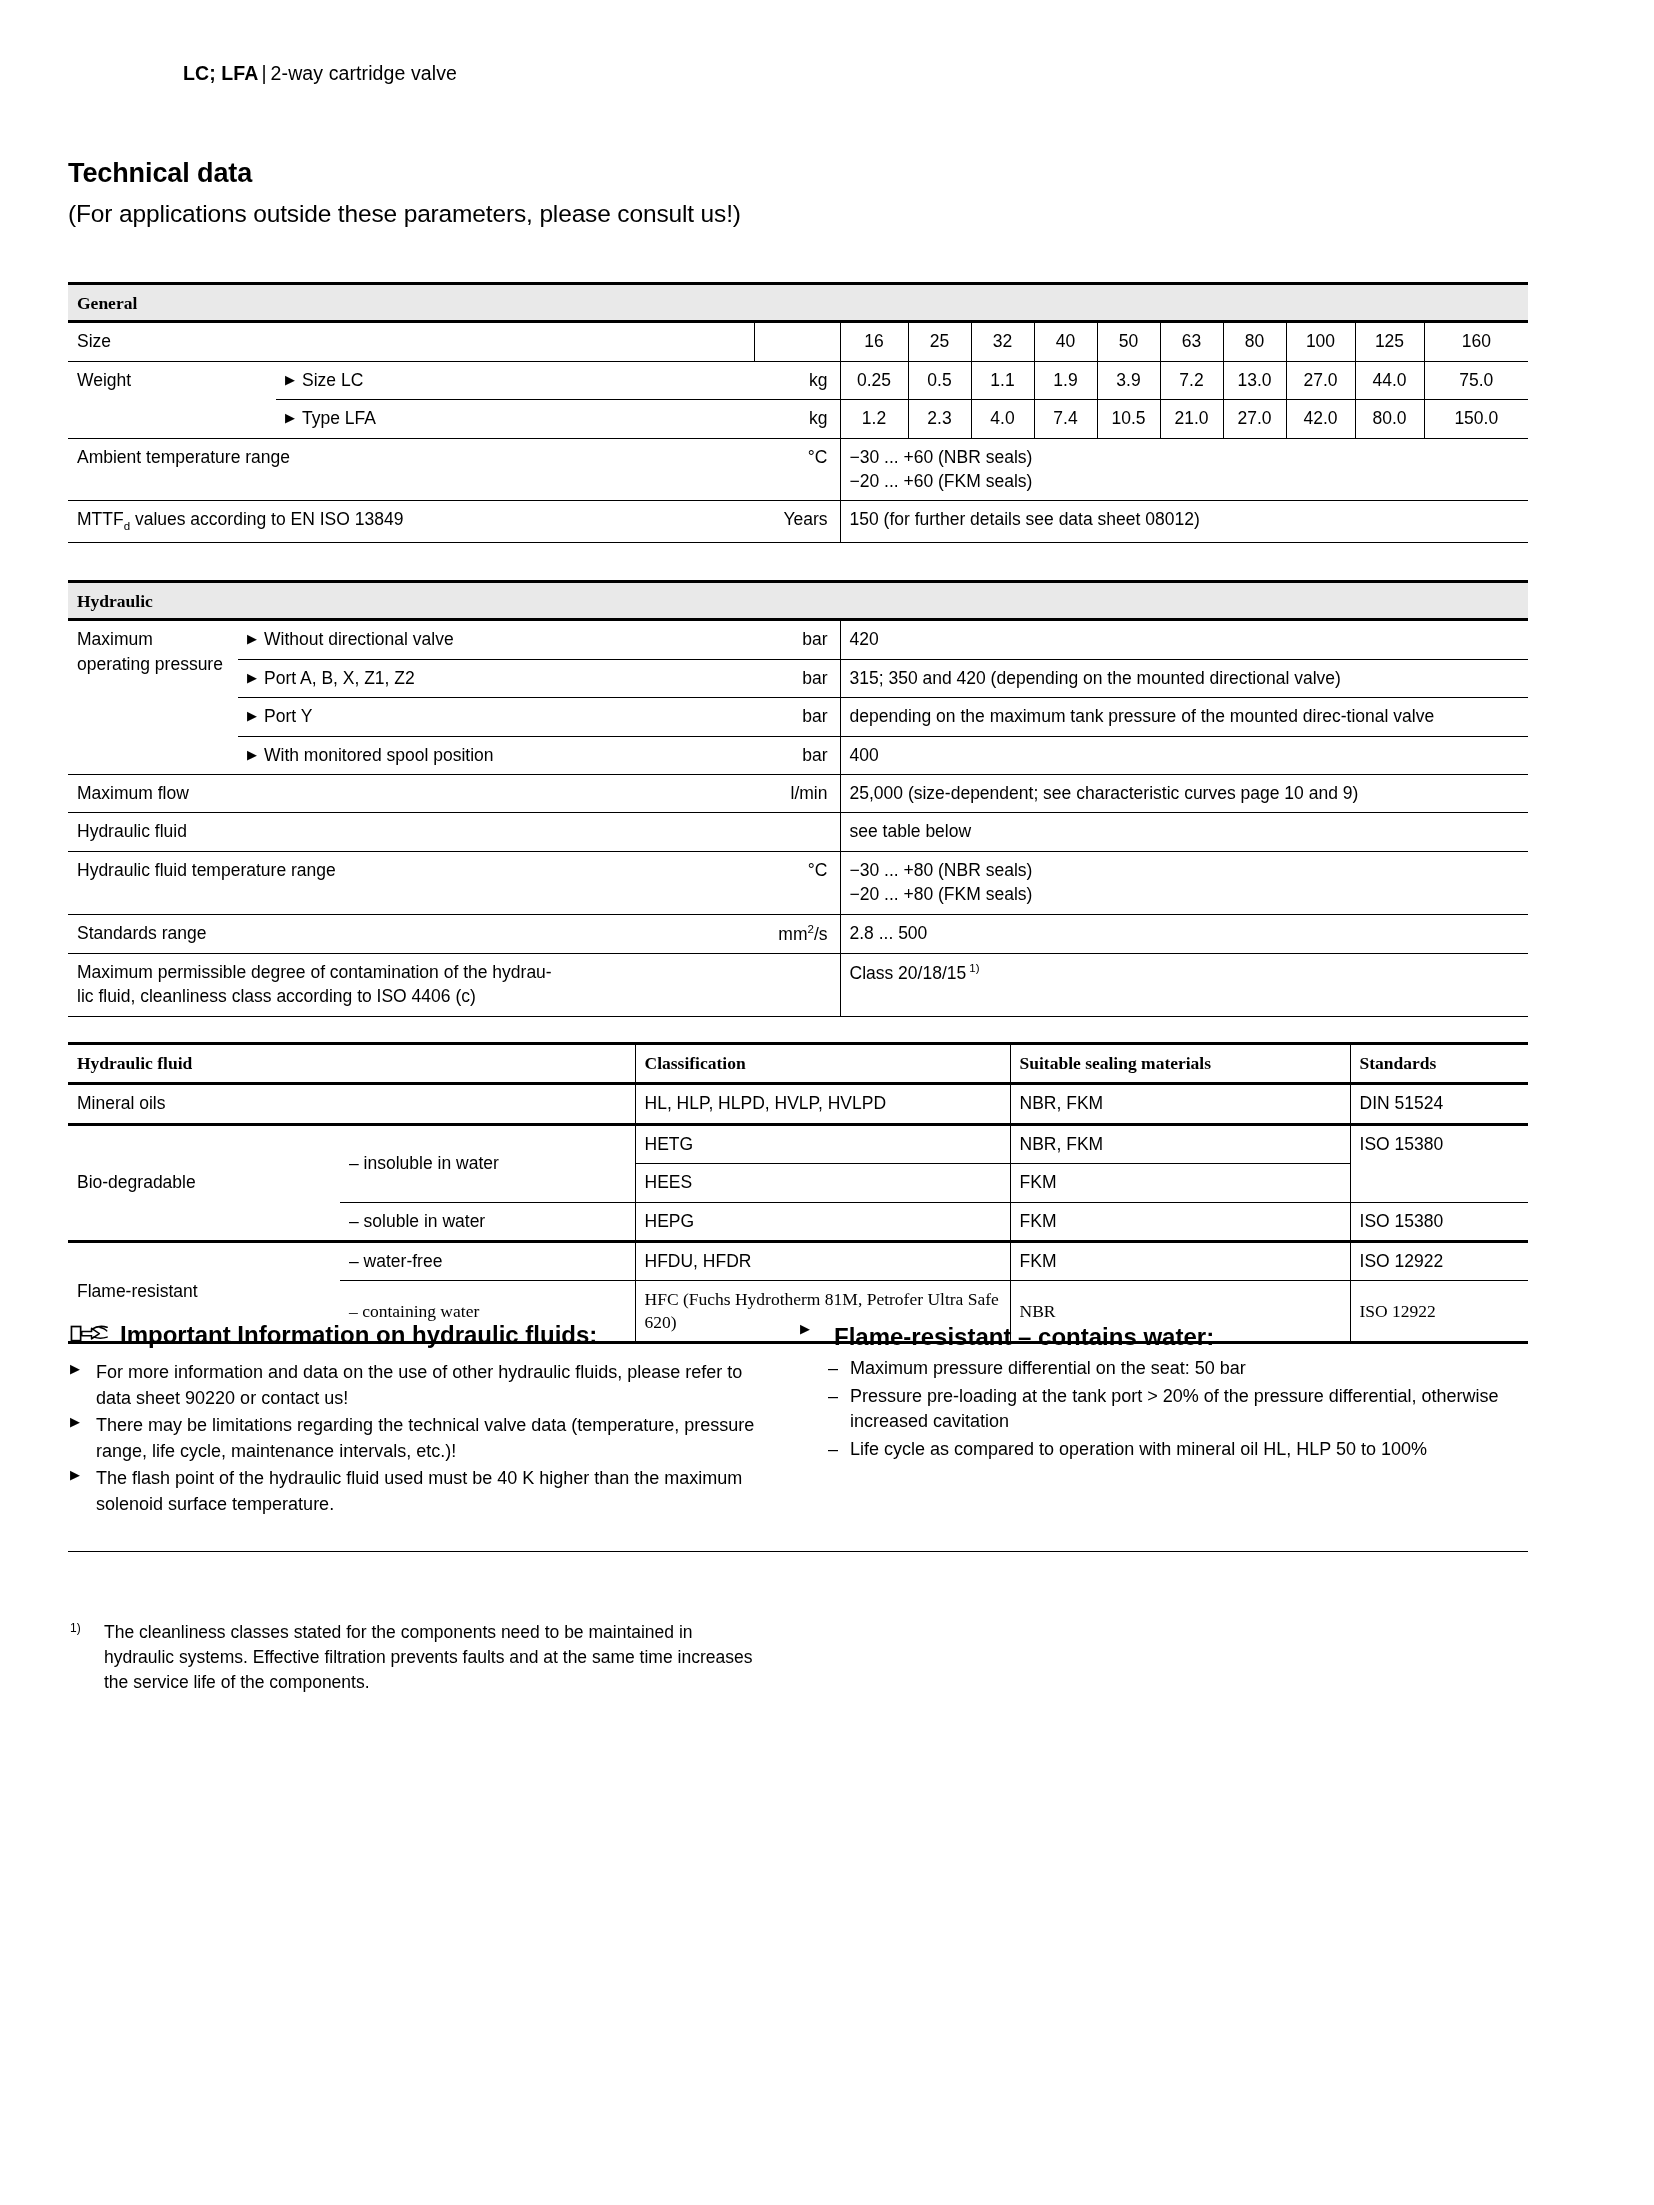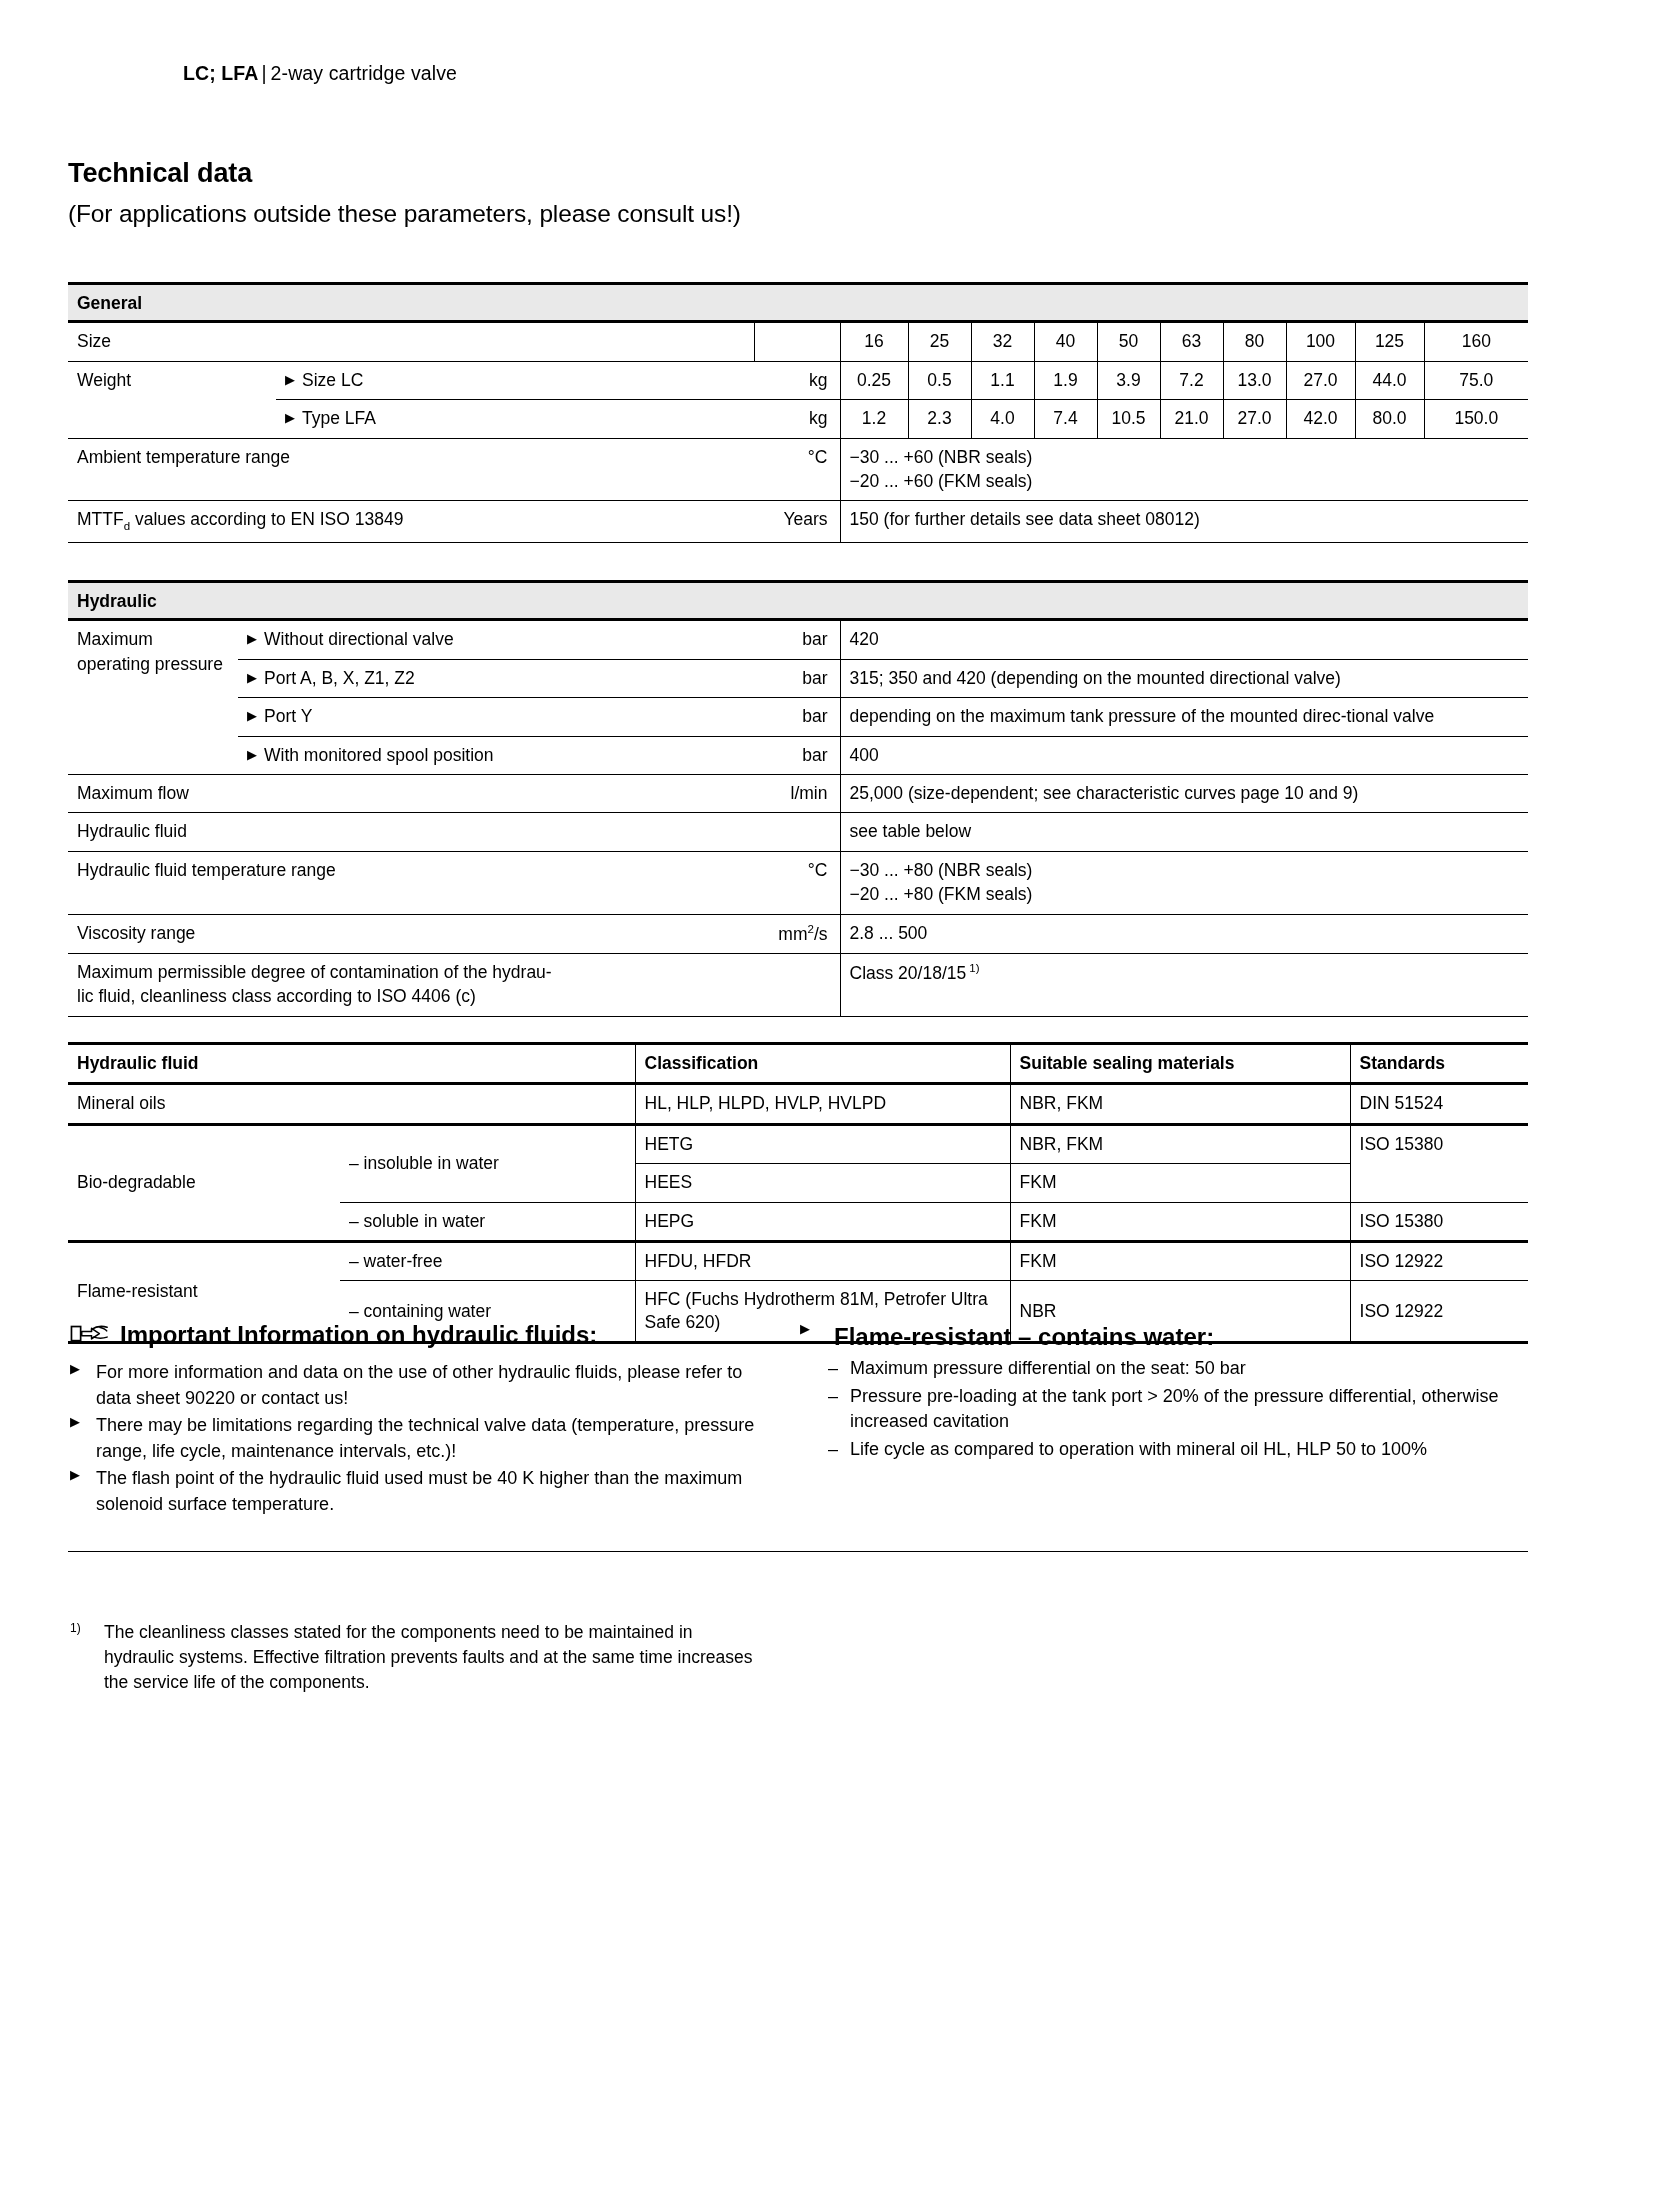--- a/index.html
+++ b/index.html
@@ -63,21 +63,21 @@
   .tbl td, .tbl th {
     padding: 0;
     vertical-align: top;
     font-weight: normal;
     text-align: left;
   }
   .cellpad   { padding: 7px 9px 8px 9px; display: block; }
   .cellpad-r { padding: 7px 12px 8px 9px; display: block; text-align: right; }
 
   .rule-top    { border-top: 3.2px solid #000; }
-  .rule-bottom { border-bottom: 3.2px solid #000; }
+  .rule-bottom { border-bottom: 3.2px solid #000; font-family: Liberation Serif, serif; }
   .rule-thin   { border-bottom: 1.1px solid #000; }
   .rule-vert   { border-left: 1.1px solid #000; }
 
   .sec-head td {
     background: #e9e9e9;
     font-weight: bold;
     font-size: 17.5px;
     height: 34px;
   }
   .sec-head .cellpad { padding: 7px 9px 6px 9px; }
@@ -409,21 +409,21 @@
       <td>
             <span class="cellpad-r">°C</span>
           </td>
       <td class="rule-vert">
         <span class="cellpad" style="padding-bottom:2px">−30 ... +80 (NBR seals)</span>
         <span class="cellpad" style="padding-top:0">−20 ... +80 (FKM seals)</span>
       </td>
     </tr>
     <tr class="rule-thin">
       <td colspan="2">
-            <span class="cellpad">Viscosity range</span>
+            <span class="cellpad">Standards range</span>
           </td>
       <td>
             <span class="cellpad-r"><span>mm</span><sup class="sq">2</sup><span>/s</span></span>
           </td>
       <td class="rule-vert">
             <span class="cellpad">2.8 ... 500</span>
           </td>
     </tr>
     <tr class="rule-thin">
       <td colspan="2">

